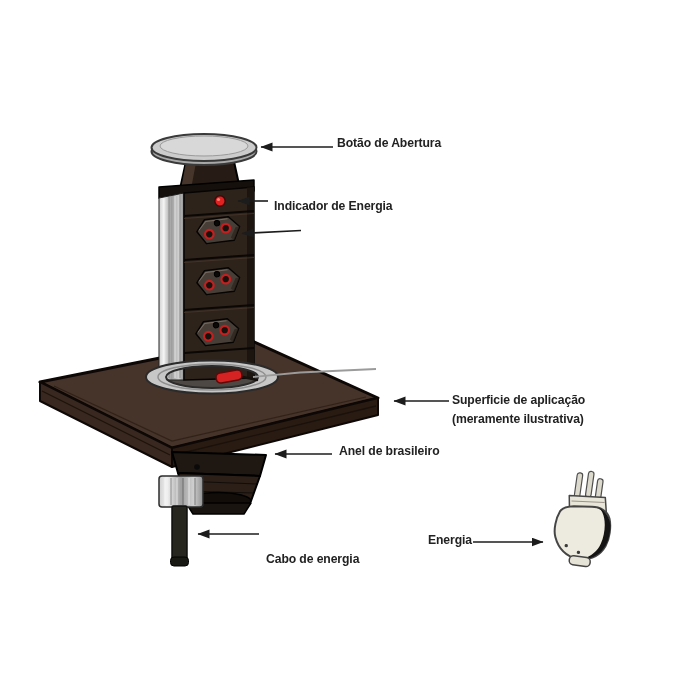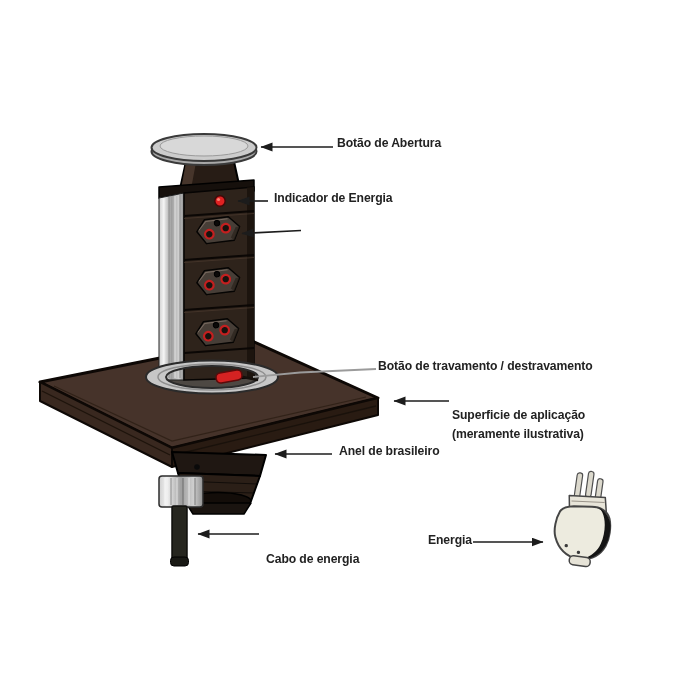--- a/index.html
+++ b/index.html
@@ -165,29 +165,28 @@
       <line x1="449" y1="401" x2="394" y2="401" marker-end="url(#ah)"></line>
       <line x1="332" y1="454" x2="275" y2="454" marker-end="url(#ah)"></line>
       <line x1="259" y1="534" x2="198" y2="534" marker-end="url(#ah)"></line>
       <line x1="473" y1="542" x2="543" y2="542" marker-end="url(#ah)"></line>
     </g>
     <polyline points="253,377 300,372.5 376,369" fill="none" stroke="#9b9b9b" stroke-width="1.8"></polyline>
   </svg>
 
   <div class="lbl" style="left:337px;top:137px">Botão de Abertura</div>
 
-  <div class="lbl" style="left:274px;top:192px">Indicador de Energia</div>
+  <div class="lbl" style="left:274px;top:200px">Indicador de Energia</div>
 
   <div class="lbl two" style="left:307px;top:216px">
     <br>
   </div>
 
-  <div class="lbl" style="left:378px;top:360px">Botão de travamento / destravamento</div>
 
-  <div class="lbl two" style="left:452px;top:406px">
+  <div class="lbl two" style="left:452px;top:391px">
     <span>Superficie de aplicação</span><br>
     <span>(meramente ilustrativa)</span>
   </div>
 
   <div class="lbl" style="left:339px;top:445px">Anel de brasileiro</div>
 
   <div class="lbl" style="left:266px;top:553px">Cabo de energia</div>
 
   <div class="lbl" style="left:428px;top:534px">Energia</div>
 

